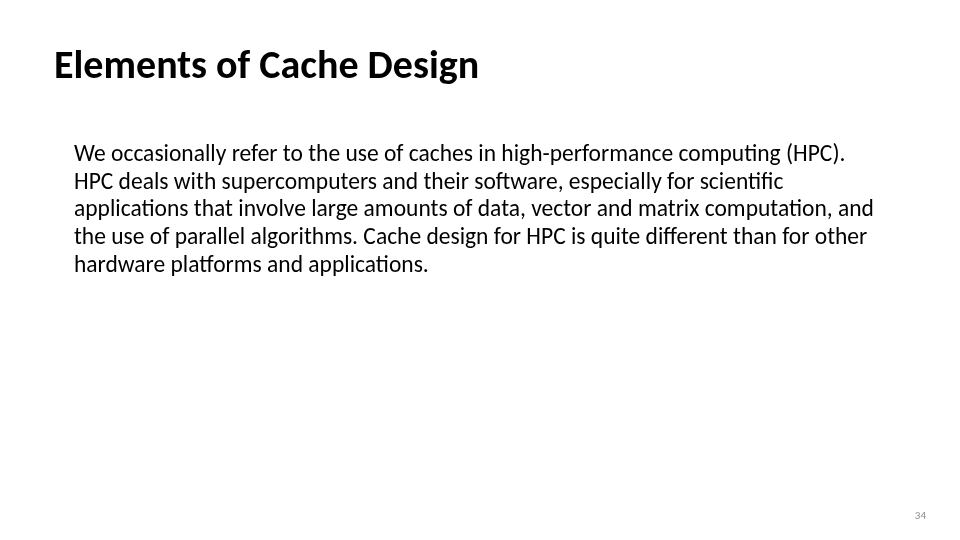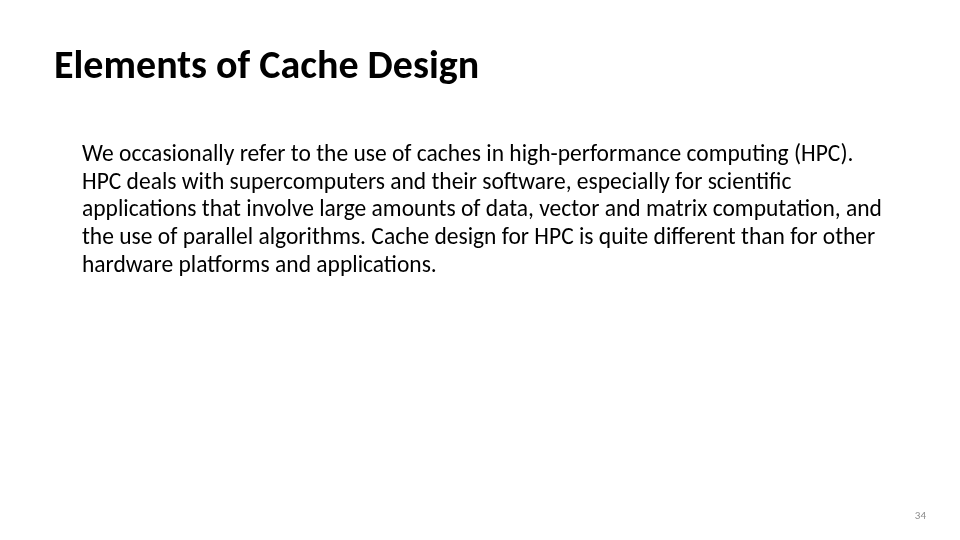--- a/index.html
+++ b/index.html
@@ -30,21 +30,21 @@
   .body {
     position: absolute;
     left: 70px;
     top: 140px;
     width: 820px;
     font-size: 23.5px;
     line-height: 1.18;
     font-weight: 400;
   }
   .body p {
-    margin: 0 0 28px 12px;
+    margin: 0 0 28px 4px;
   }
   .page-num {
     position: absolute;
     right: 34px;
     bottom: 18px;
     font-size: 11px;
     color: #8a8a8a;
   }
 </style>
 </head>

